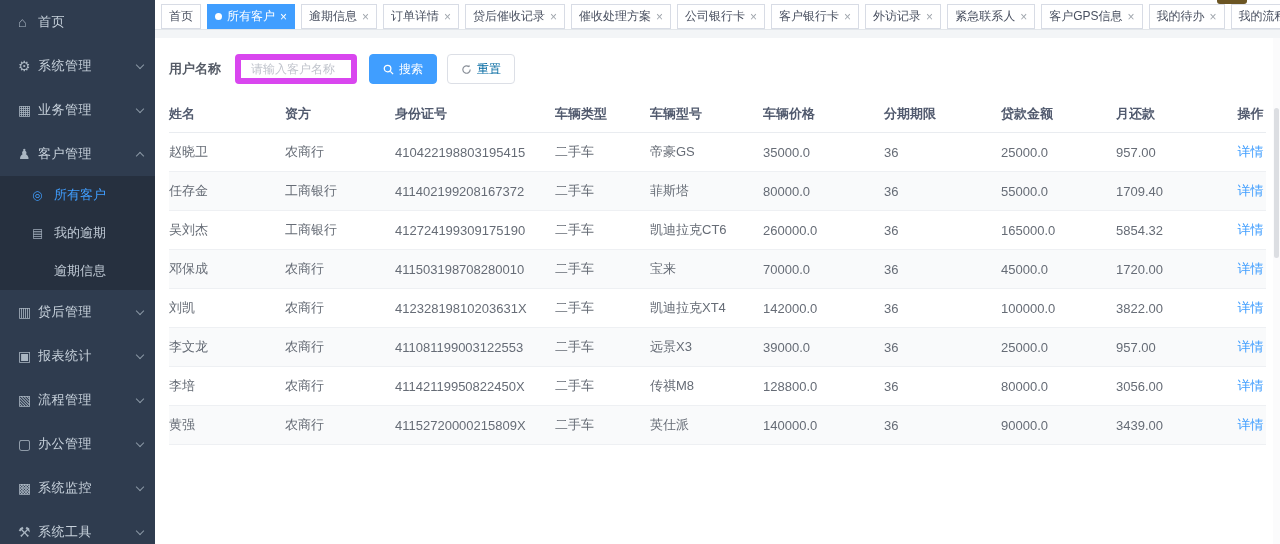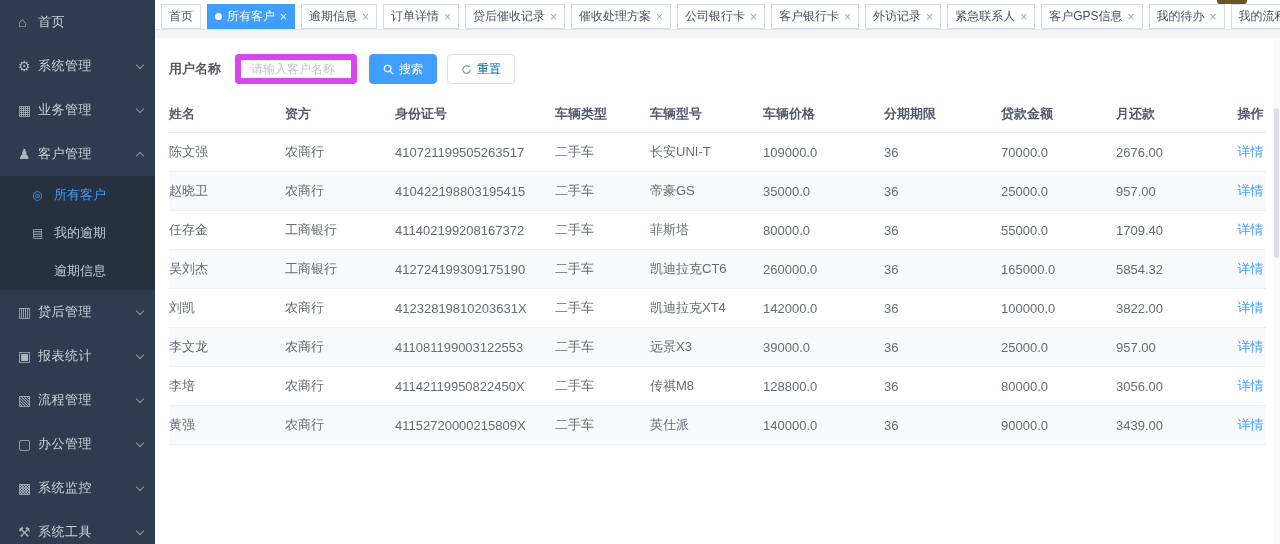--- a/index.html
+++ b/index.html
@@ -243,32 +243,20 @@
             <th>车辆型号</th>
             <th>车辆价格</th>
             <th>分期期限</th>
             <th>贷款金额</th>
             <th>月还款</th>
             <th class="c-op">操作</th>
           </tr>
         </thead>
       <tbody id="tbody">
           <tr>
-            <td>陈文强</td>
-            <td>农商行</td>
-            <td>410721199505263517</td>
-            <td>二手车</td>
-            <td>长安UNI-T</td>
-            <td>109000.0</td>
-            <td>36</td>
-            <td>70000.0</td>
-            <td>2676.00</td>
-            <td class="c-op"><a class="link">详情</a></td>
-          </tr>
-          <tr>
             <td>赵晓卫</td>
             <td>农商行</td>
             <td>410422198803195415</td>
             <td>二手车</td>
             <td>帝豪GS</td>
             <td>35000.0</td>
             <td>36</td>
             <td>25000.0</td>
             <td>957.00</td>
             <td class="c-op"><a class="link">详情</a></td>
@@ -288,20 +276,32 @@
           <tr>
             <td>吴刘杰</td>
             <td>工商银行</td>
             <td>412724199309175190</td>
             <td>二手车</td>
             <td>凯迪拉克CT6</td>
             <td>260000.0</td>
             <td>36</td>
             <td>165000.0</td>
             <td>5854.32</td>
+            <td class="c-op"><a class="link">详情</a></td>
+          </tr>
+          <tr>
+            <td>邓保成</td>
+            <td>农商行</td>
+            <td>411503198708280010</td>
+            <td>二手车</td>
+            <td>宝来</td>
+            <td>70000.0</td>
+            <td>36</td>
+            <td>45000.0</td>
+            <td>1720.00</td>
             <td class="c-op"><a class="link">详情</a></td>
           </tr>
           <tr>
             <td>刘凯</td>
             <td>农商行</td>
             <td>41232819810203631X</td>
             <td>二手车</td>
             <td>凯迪拉克XT4</td>
             <td>142000.0</td>
             <td>36</td>

